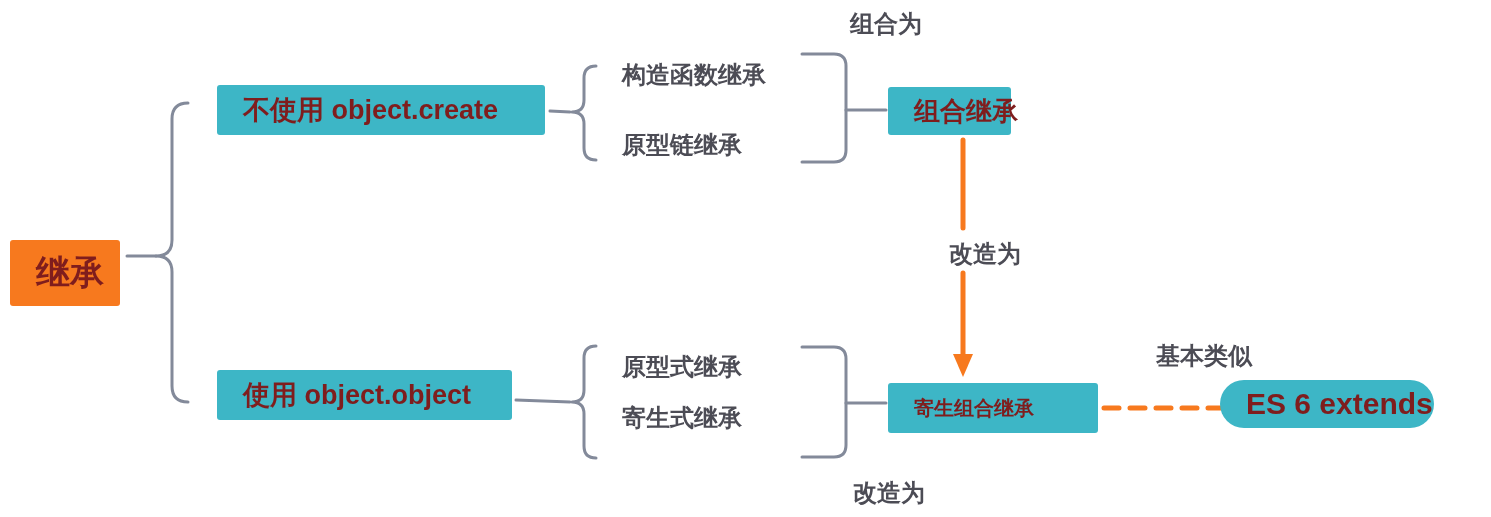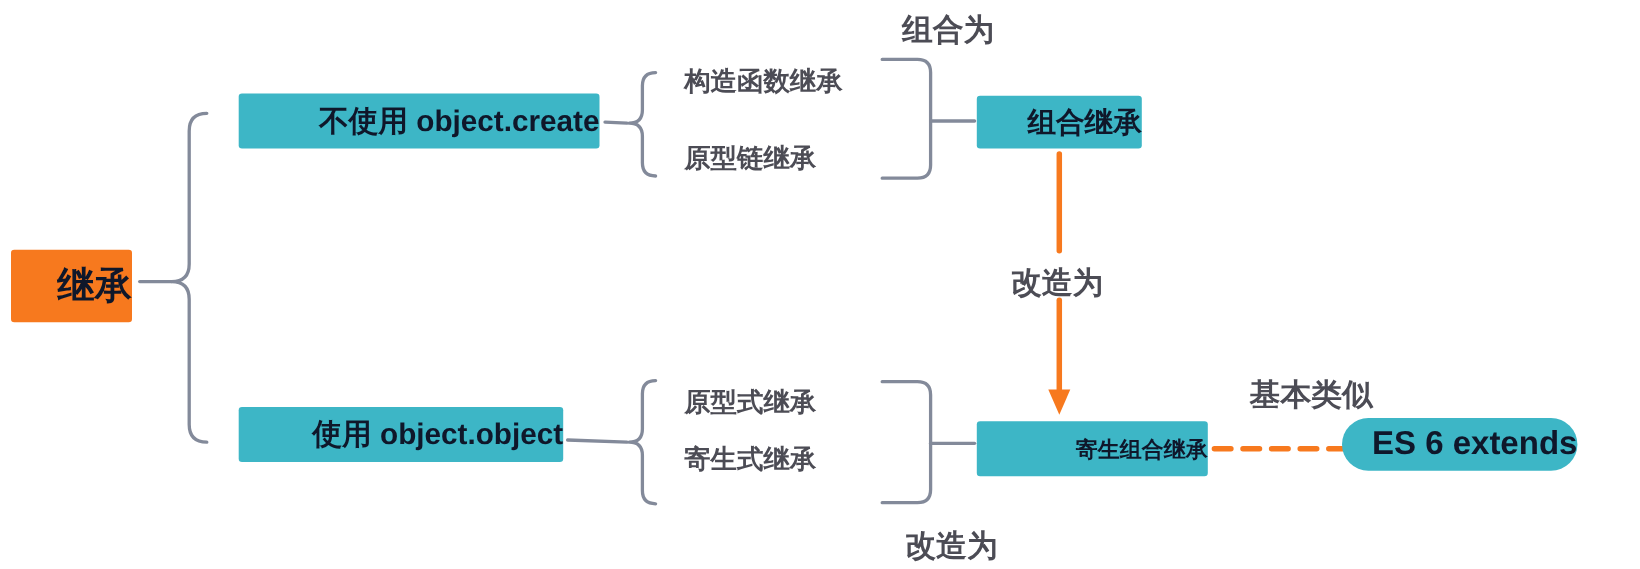--- a/index.html
+++ b/index.html
@@ -25,39 +25,39 @@
     left:0;top:0;
     width:1491px;height:517px;
   }
   .stroke-gray{stroke:var(--line-gray);fill:none;stroke-width:3;stroke-linecap:round;stroke-linejoin:round;}
   .stroke-orange{stroke:var(--orange);fill:none;stroke-width:5;stroke-linecap:round;}
   .fill-orange{fill:var(--orange);stroke:none;}
   .node{
     position:absolute;
     display:flex;
     align-items:center;
-    justify-content:flex-end;
-    color:#0f172a;
+    justify-content:flex-start;
+    color:#7f1d1d;
     font-weight:bold;
     white-space:nowrap;
     padding-left:26px;
   }
   .node-root{
-    left:10px;top:227px;width:110px;height:66px;
+    left:10px;top:240px;width:110px;height:66px;
     background:var(--orange);
     font-size:34px;
     border-radius:3px;
   }
   .node-teal{
     background:var(--teal);
     border-radius:3px;
   }
   .node-top{left:217px;top:85px;width:328px;height:50px;font-size:27px;}
   .node-bottom{left:217px;top:370px;width:295px;height:50px;font-size:27px;}
-  .node-combo{left:888px;top:87px;width:150px;height:48px;font-size:26px;}
+  .node-combo{left:888px;top:87px;width:123px;height:48px;font-size:26px;}
   .node-parasitic{left:888px;top:383px;width:210px;height:50px;font-size:20px;}
   .node-final{
     left:1220px;top:380px;width:214px;height:48px;
     background:var(--teal);
     border-radius:28px;
     font-size:30px;
   }
   .leaf-label{
     position:absolute;
     color:var(--text-gray);
@@ -66,24 +66,24 @@
     line-height:28px;
     white-space:nowrap;
   }
   .leaf-c1{left:622px;top:61px;}
   .leaf-c2{left:622px;top:131px;}
   .leaf-c3{left:622px;top:353px;}
   .leaf-c4{left:622px;top:404px;}
   .edge-label{
     position:absolute;
     color:var(--text-gray);
-    font-size:28px;
+    font-size:24px;
     font-weight:600;
     width:120px;
-    text-align:center;
+    text-align:right;
     white-space:nowrap;
   }
   .lbl-combine{left:802px;top:8px;}
   .lbl-refactor-mid{left:901px;top:238px;}
   .lbl-refactor-bottom{left:805px;top:477px;}
   .lbl-similar{left:1132px;top:340px;}
 </style>
 </head>
 <body>
 

